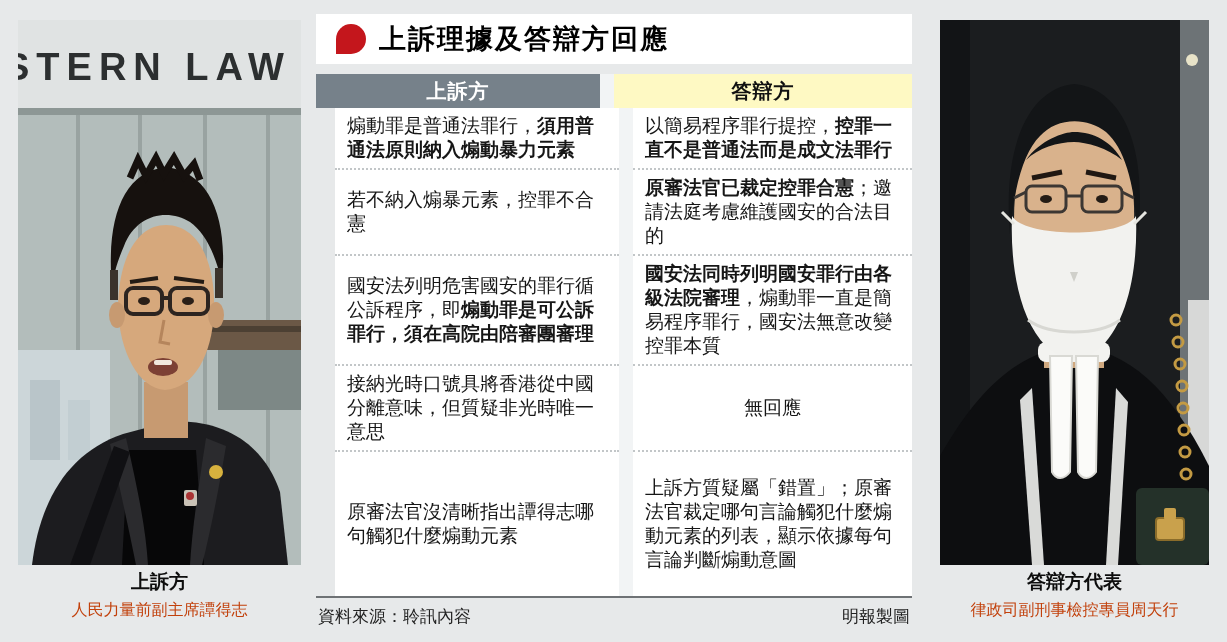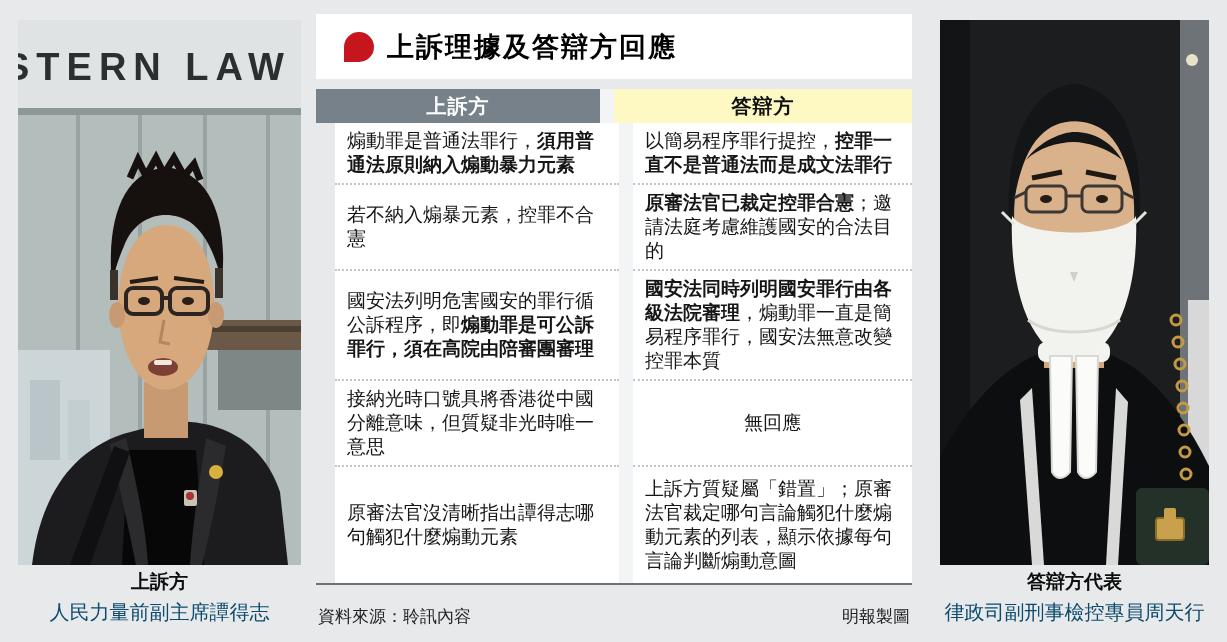--- a/index.html
+++ b/index.html
@@ -11,26 +11,26 @@
   }
   
   .photo{position:absolute;top:20px;overflow:hidden;background:#777;}
   .photo svg{display:block;}
   .photo-left{left:18px;width:283px;height:545px;}
   .photo-right{left:940px;width:269px;height:545px;}
   .caption{position:absolute;top:570px;text-align:center;line-height:1.25;}
   .caption-left{left:18px;width:283px;}
   .caption-right{left:940px;width:269px;}
   .cap-role{font-weight:bold;font-size:19px;color:#0d0d0d;}
-  .cap-name{font-size:20px;color:#0c4a6e;margin-top:6px;}
+  .cap-name{font-size:16px;color:#c2410c;margin-top:6px;}
   
   .info{position:absolute;left:316px;top:14px;width:596px;height:614px;
         display:flex;flex-direction:column;}
-  .title-bar{background:#ffffff;height:65px;flex:0 0 auto;
-             display:flex;align-items:center;padding-left:28px;}
+  .title-bar{background:#ffffff;height:50px;flex:0 0 auto;
+             display:flex;align-items:center;padding-left:20px;}
   .bubble{width:30px;height:30px;background:#c4161c;border-radius:50% 50% 50% 0;
           margin-right:13px;flex:0 0 auto;}
   .title{font-family:"Liberation Serif","DejaVu Serif",serif;font-weight:bold;
          font-size:27px;letter-spacing:2px;color:#000;margin:0;}
   .gap-strip{height:10px;flex:0 0 auto;}
   .header-row{display:flex;height:34px;flex:0 0 auto;}
   .h-cell{display:flex;align-items:center;justify-content:center;
           font-weight:bold;font-size:20px;letter-spacing:1px;}
   .h-left{width:284px;background:#76818a;color:#ffffff;flex:0 0 auto;}
   .h-right{flex:1;background:#fef9c3;color:#111;}
@@ -40,21 +40,21 @@
   .t-row:last-child{flex:1 1 auto;}
   .t-cell{background:#ffffff;padding:6px 12px;display:flex;align-items:center;}
   .t-cell.left{width:260px;flex:0 0 auto;}
   .t-cell.right{flex:1;}
   .t-cell.center{justify-content:center;text-align:center;}
   .t-row:not(:last-child) .t-cell{border-bottom:2px dotted #c2c6c8;}
   .cell-text{font-size:19px;line-height:24px;color:#161616;}
   .cell-text .b{font-weight:bold;}
   .bottom-rule{border-top:2px solid #6e7275;flex:0 0 auto;}
   .footer{display:flex;justify-content:space-between;align-items:flex-start;
-          padding:20px 2px 0 2px;font-size:17px;color:#222;flex:0 0 auto;}
+          padding:7px 2px 0 2px;font-size:17px;color:#222;flex:0 0 auto;}
 </style>
 </head>
 <body>
 
 <div>
 
   <figure class="photo photo-left" style="margin:0">
     <svg width="283" height="545" viewBox="0 0 283 545" xmlns="http://www.w3.org/2000/svg">
 
       <rect x="0" y="0" width="283" height="545" fill="#c6cccd"></rect>

